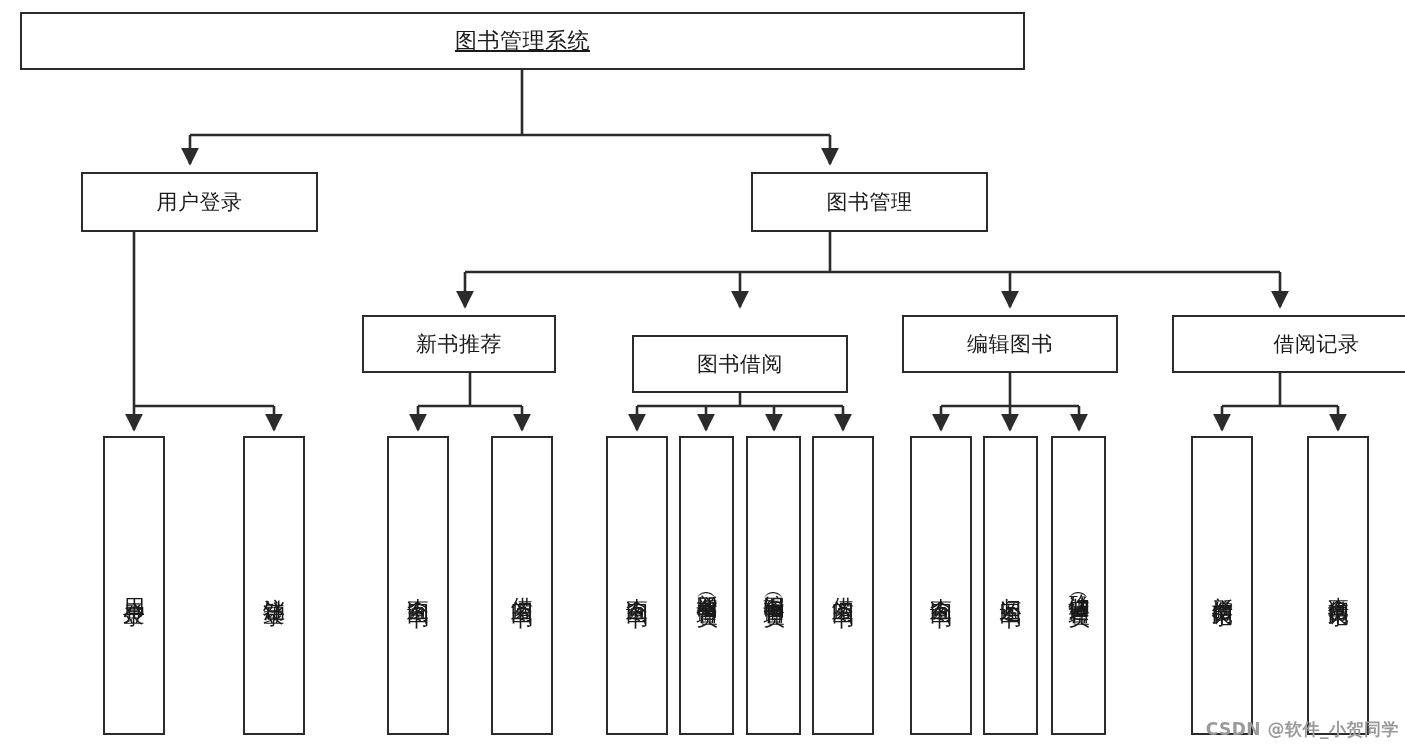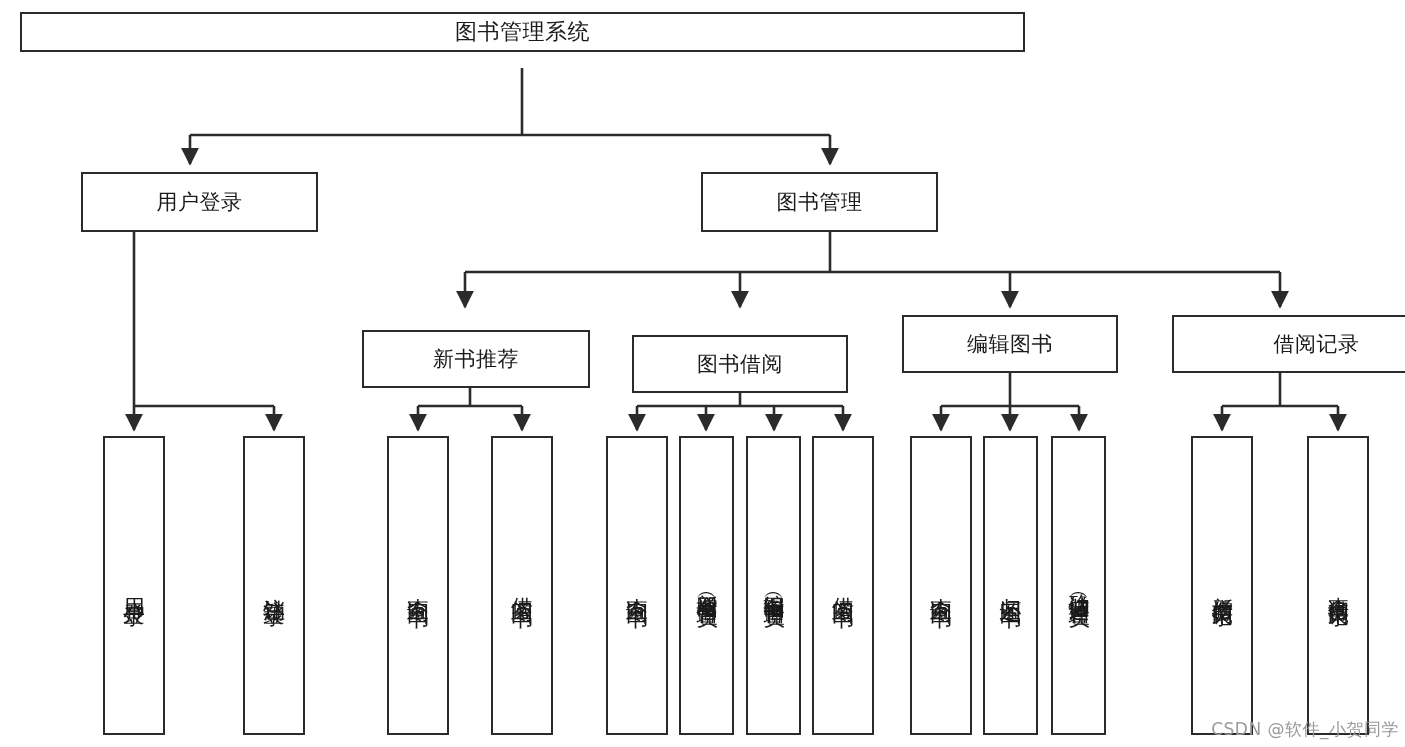--- a/index.html
+++ b/index.html
@@ -65,20 +65,21 @@
   
   #watermark{
     position:absolute;
     right:6px;
     bottom:6px;
     font-size:17px;
     color:#9a9a9a;
     letter-spacing:0.5px;
     z-index:3;
     white-space:nowrap;
+    font-weight:bold;
   }
 </style>
 </head>
 <body>
 
 <div id="canvas">
 
   <svg id="wires" viewBox="0 0 1405 747" xmlns="http://www.w3.org/2000/svg">
     <defs>
       <marker id="ah" viewBox="0 0 10 10" refX="9" refY="5" markerWidth="7" markerHeight="7" orient="auto-start-reverse">
@@ -123,33 +124,33 @@
       <path d="M 1010 406 L 1010 430" marker-end="url(#ah)"></path>
       <path d="M 1079 406 L 1079 430" marker-end="url(#ah)"></path>
 
       <path d="M 1280 373 L 1280 406"></path>
       <path d="M 1222 406 L 1338 406"></path>
       <path d="M 1222 406 L 1222 430" marker-end="url(#ah)"></path>
       <path d="M 1338 406 L 1338 430" marker-end="url(#ah)"></path>
     </g>
   </svg>
 
-  <div class="node horiz root" style="left:20px; top:12px; width:1005px; height:40px;">
+  <div class="node horiz root" style="left:20px; top:12px; width:1005px; height:58px;text-decoration:underline;">
     <span class="label">图书管理系统</span>
   </div>
 
   <div class="node horiz" style="left:81px; top:172px; width:237px; height:60px;">
     <span class="label">用户登录</span>
   </div>
 
-  <div class="node horiz" style="left:701px; top:172px; width:237px; height:60px;">
+  <div class="node horiz" style="left:751px; top:172px; width:237px; height:60px;">
     <span class="label">图书管理</span>
   </div>
 
-  <div class="node horiz" style="left:362px; top:330px; width:228px; height:58px;">
+  <div class="node horiz" style="left:362px; top:315px; width:194px; height:58px;">
     <span class="label">新书推荐</span>
   </div>
 
   <div class="node horiz" style="left:632px; top:315px; width:216px; height:58px;margin-top:20px;">
     <span class="label">图书借阅</span>
   </div>
 
   <div class="node horiz" style="left:902px; top:315px; width:216px; height:58px;">
     <span class="label">编辑图书</span>
   </div>

